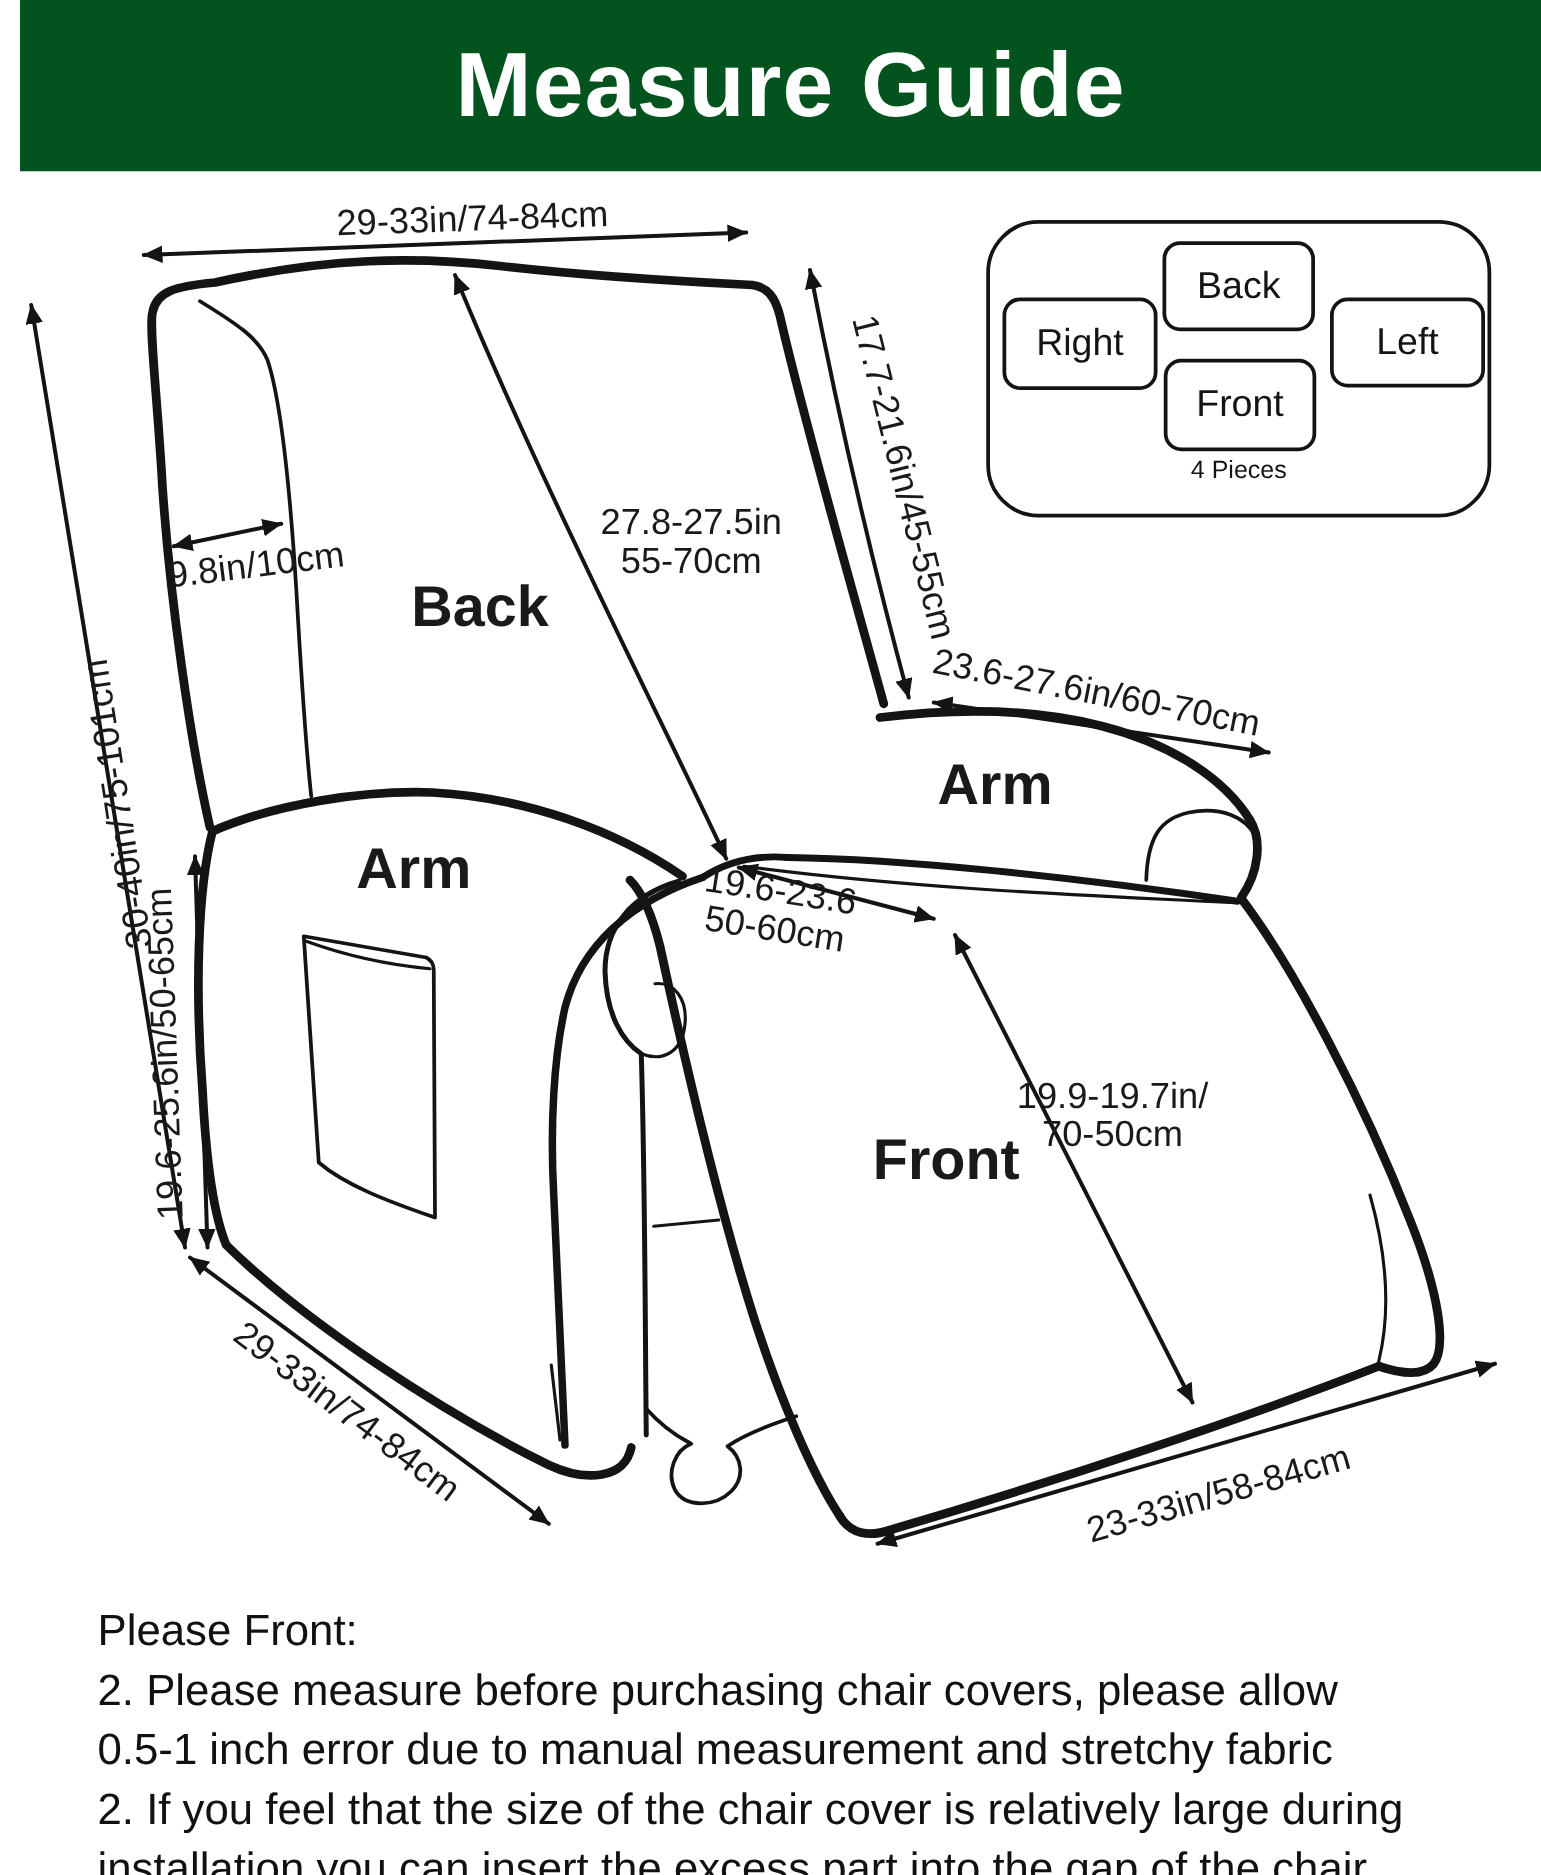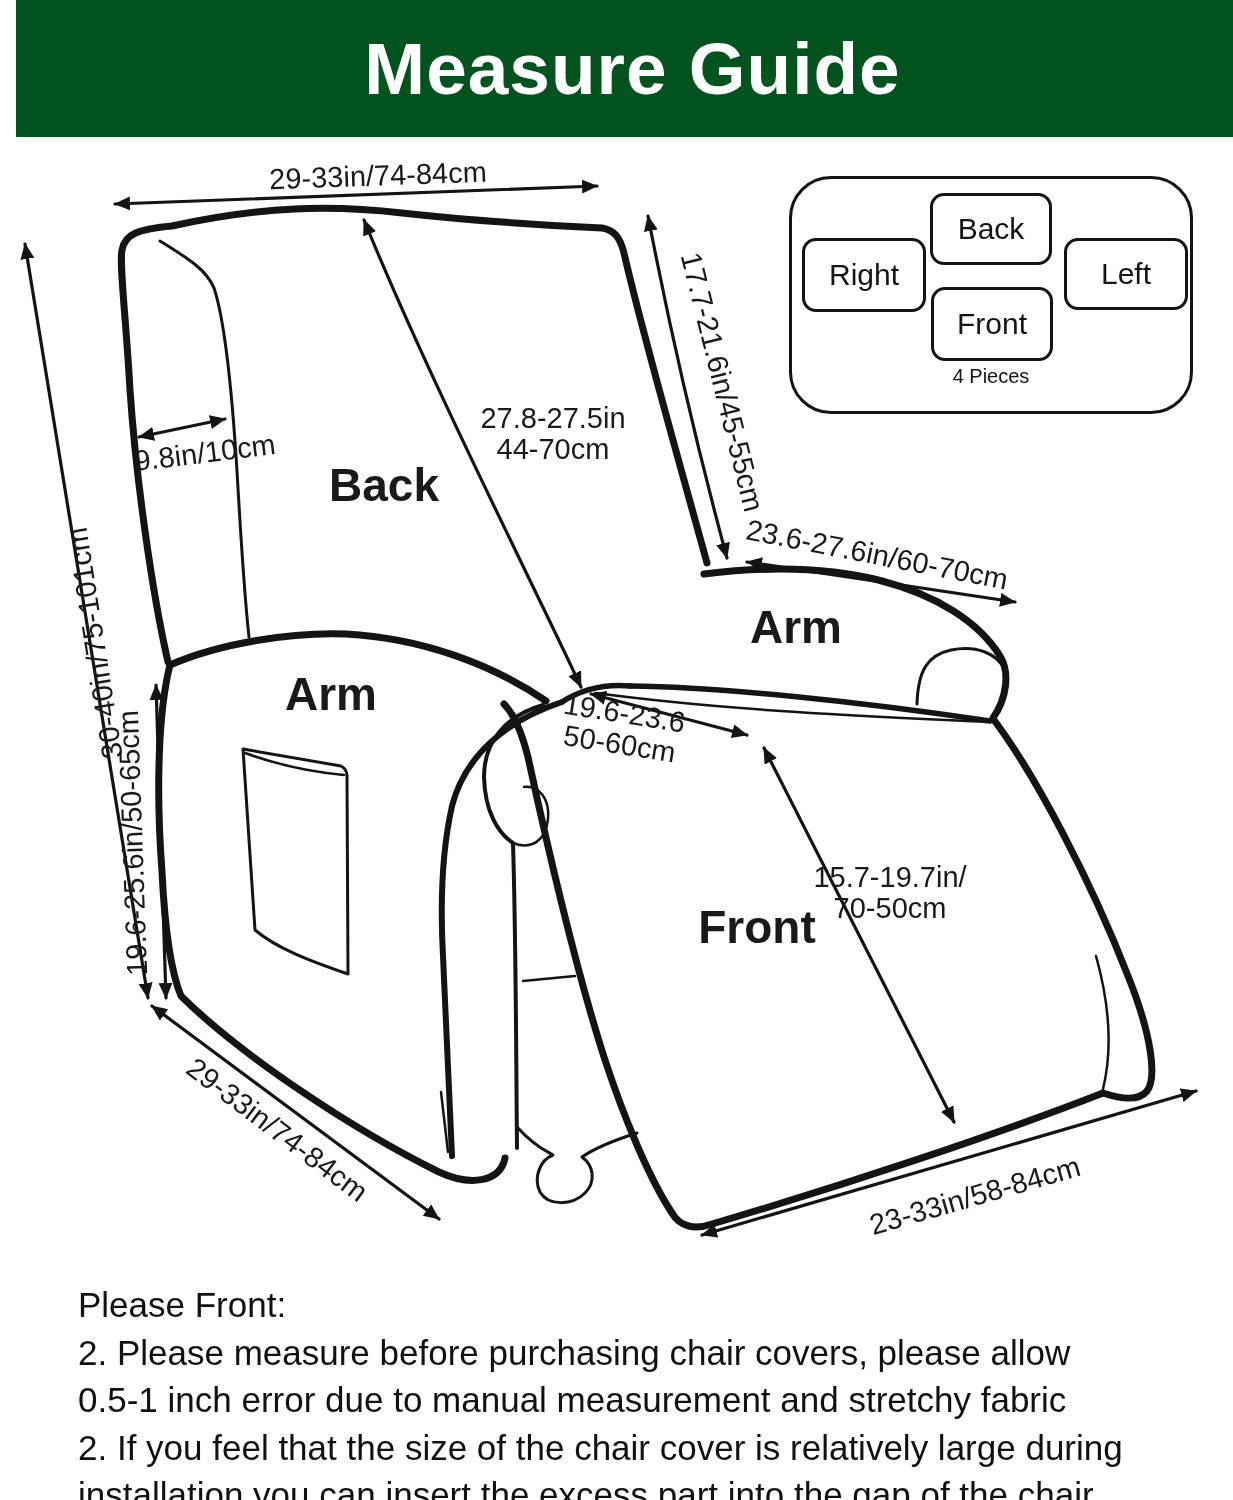--- a/index.html
+++ b/index.html
@@ -87,36 +87,36 @@
       <path marker-start="url(#ah)" marker-end="url(#ah)" d="M152,1006 L439,1219"></path>
       <path marker-start="url(#ah)" marker-end="url(#ah)" d="M702,1235 L1196,1091"></path>
     </g>
   </g>
 </svg>
 
 <div class="lbl" style="left:378px;top:176px;transform:translate(-50%,-50%) rotate(-2deg);">29-33in/74-84cm</div>
 
 <div class="lbl" style="left:553px;top:434px;transform:translate(-50%,-50%);">
   <div>27.8-27.5in</div>
-  <div>44-70cm</div>
+  <div>55-70cm</div>
 </div>
 
 <div class="lbl" style="left:205px;top:453px;transform:translate(-50%,-50%) rotate(-7deg);">9.8in/10cm</div>
 
 <div class="lbl" style="left:722px;top:382px;transform:translate(-50%,-50%) rotate(76deg);">17.7-21.6in/45-55cm</div>
 
 <div class="lbl" style="left:877px;top:555px;transform:translate(-50%,-50%) rotate(11deg);">23.6-27.6in/60-70cm</div>
 
 <div class="lbl" style="left:622px;top:729px;transform:translate(-50%,-50%) rotate(9deg);">
   <div>19.6-23.6</div>
   <div>50-60cm</div>
 </div>
 
 <div class="lbl" style="left:890px;top:893px;transform:translate(-50%,-50%);">
-  <div>15.7-19.7in/</div>
+  <div>19.9-19.7in/</div>
   <div>70-50cm</div>
 </div>
 
 <div class="lbl" style="left:95px;top:643px;transform:translate(-50%,-50%) rotate(-99deg);">30-40in/75-101cm</div>
 
 <div class="lbl" style="left:133px;top:843px;transform:translate(-50%,-50%) rotate(-92deg);">19.6-25.6in/50-65cm</div>
 
 <div class="lbl" style="left:277px;top:1130px;transform:translate(-50%,-50%) rotate(37deg);">29-33in/74-84cm</div>
 
 <div class="lbl" style="left:975px;top:1196px;transform:translate(-50%,-50%) rotate(-16deg);">23-33in/58-84cm</div>

